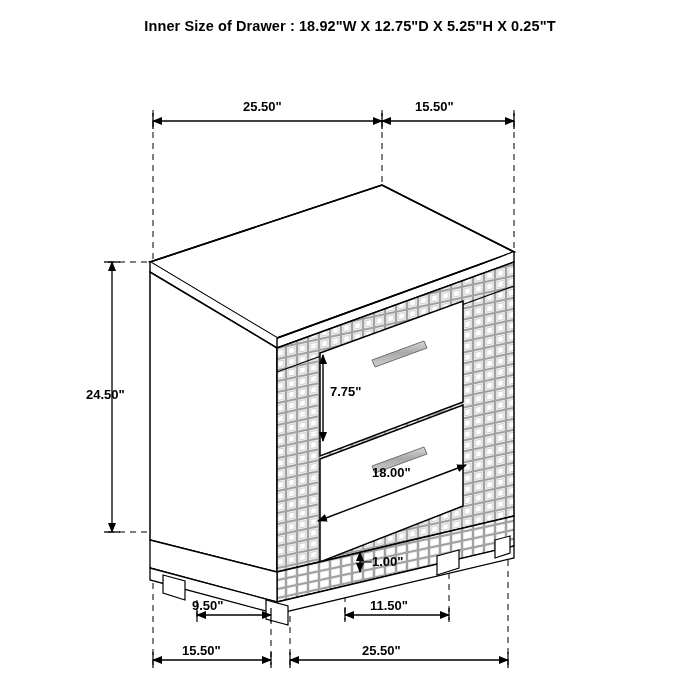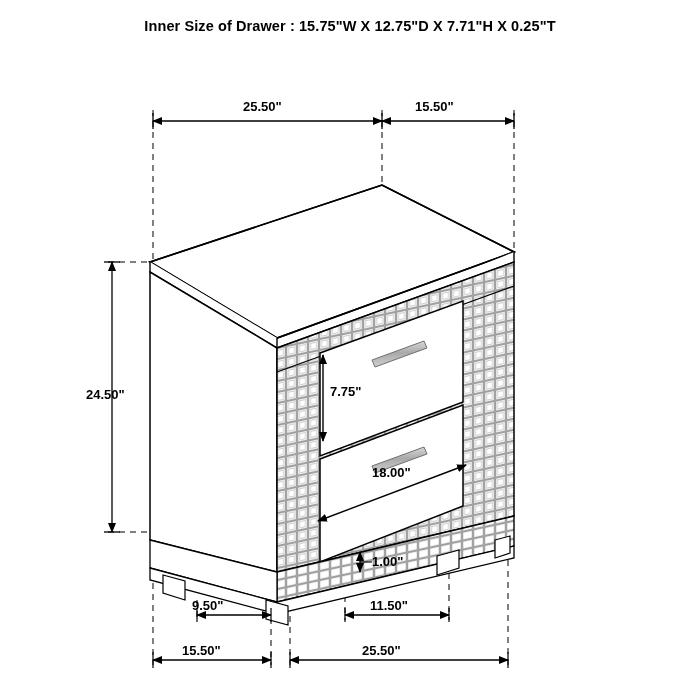--- a/index.html
+++ b/index.html
@@ -44,21 +44,21 @@
     font-weight: bold;
     color: #000;
     white-space: nowrap;
   }
 </style>
 </head>
 <body>
 
 <div id="stage">
 
-  <div class="title">Inner Size of Drawer : 15.75"W X 12.75"D X 7.71"H X 0.25"T</div>
+  <div class="title">Inner Size of Drawer : 18.92"W X 12.75"D X 5.25"H X 0.25"T</div>
 
   <svg class="diagram" viewBox="0 0 700 700">
     <defs>
       <marker id="arrEnd" markerWidth="10" markerHeight="8" refX="9" refY="4" orient="auto" markerUnits="userSpaceOnUse">
         <path d="M0,0 L10,4 L0,8 z" fill="#000"></path>
       </marker>
       <marker id="arrStart" markerWidth="10" markerHeight="8" refX="1" refY="4" orient="auto" markerUnits="userSpaceOnUse">
         <path d="M10,0 L0,4 L10,8 z" fill="#000"></path>
       </marker>
       <pattern id="weave" width="11" height="11" patternUnits="userSpaceOnUse" patternTransform="skewY(-12)">

